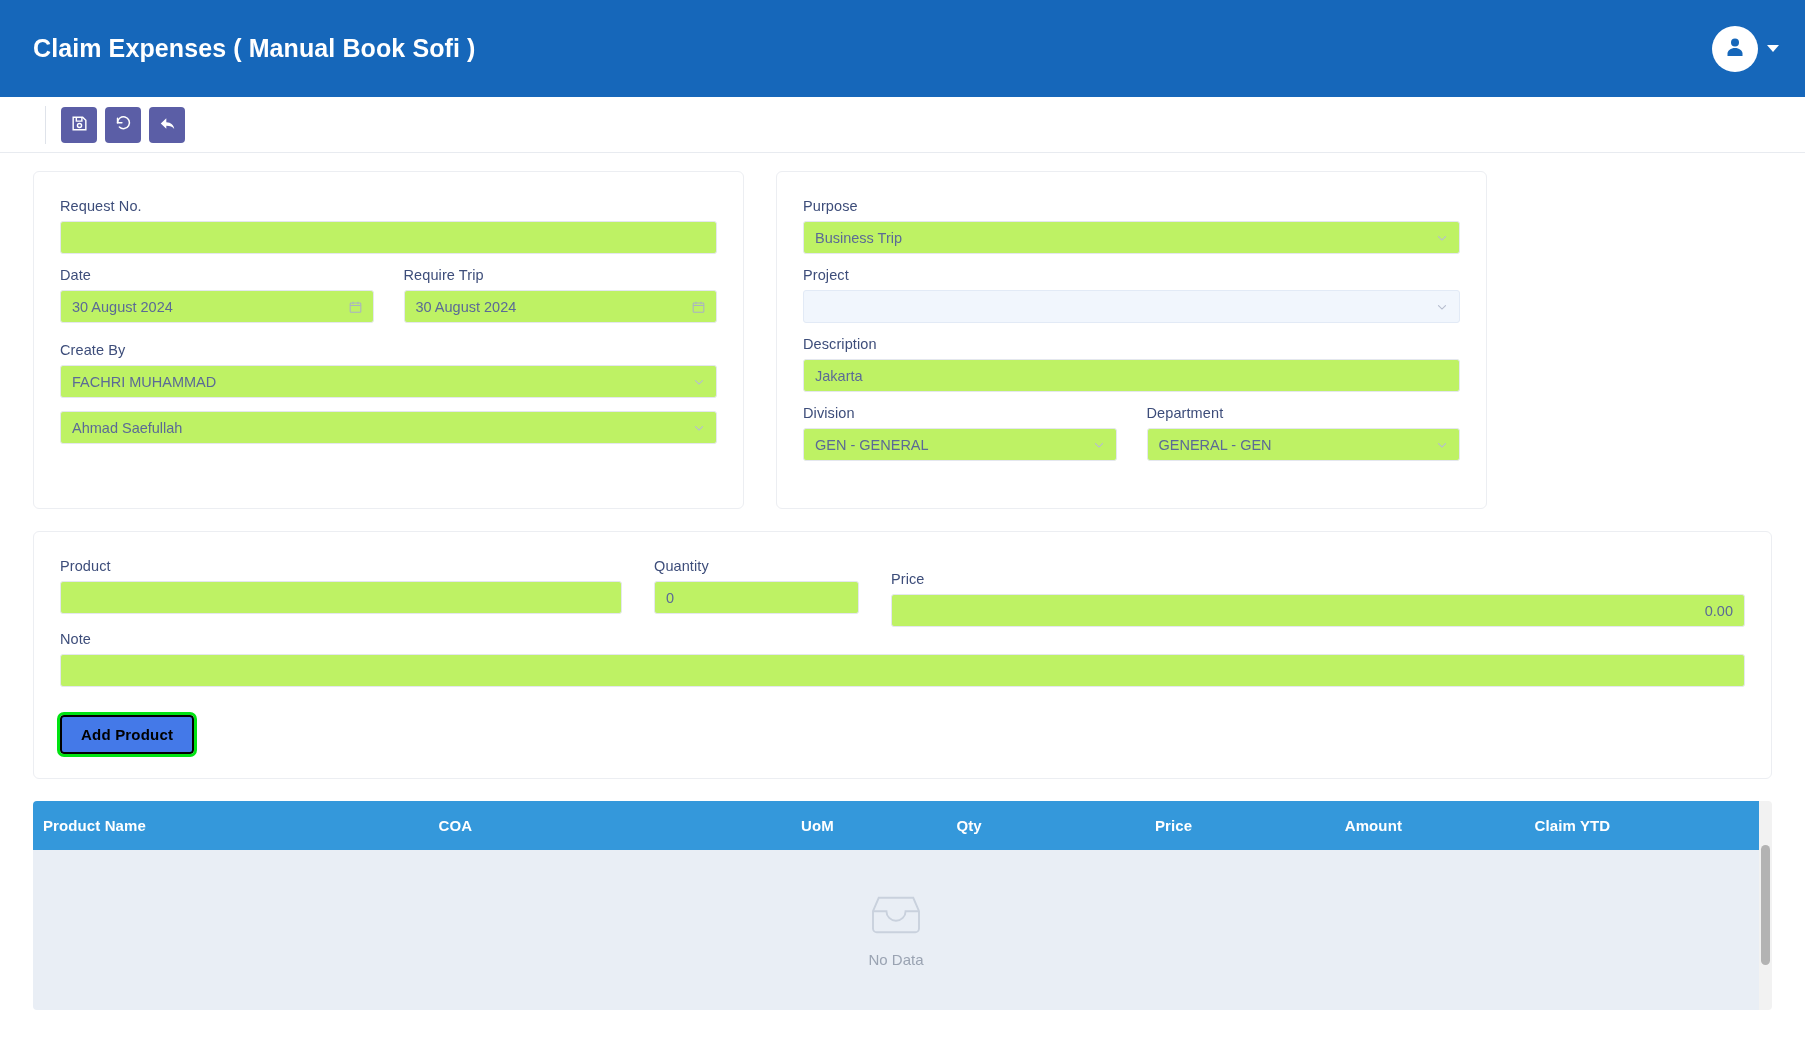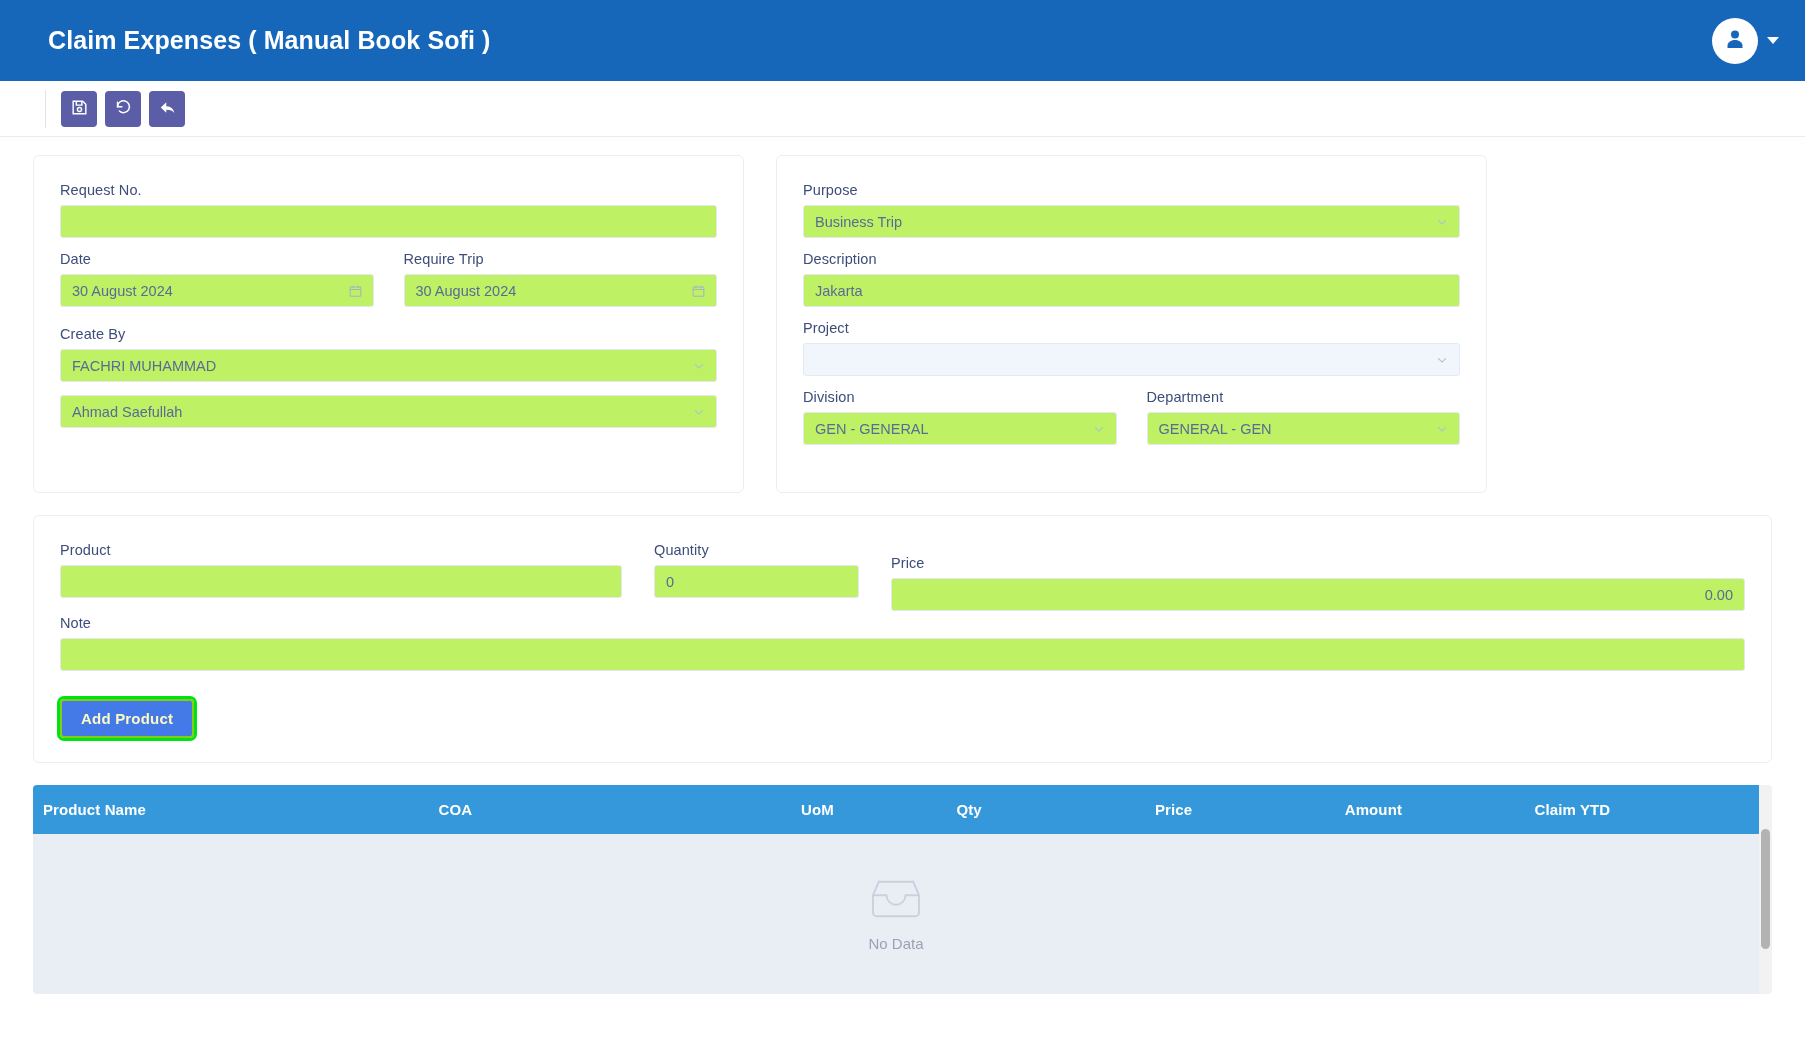--- a/index.html
+++ b/index.html
@@ -5,25 +5,25 @@
   * { box-sizing: border-box; margin: 0; padding: 0; }
   html, body {
     width: 1805px; height: 1047px;
     font-family: "Liberation Sans", sans-serif;
     background: #ffffff;
     overflow: hidden;
   }
 
   
   .app-header {
-    height: 81px;
+    height: 97px;
     background: #1667ba;
     display: flex;
     align-items: center;
-    padding: 0 28px 0 48px;
+    padding: 0 28px 0 33px;
     position: relative;
   }
   .app-title {
     color: #ffffff;
     font-size: 25px;
     font-weight: bold;
     letter-spacing: .1px;
   }
   .user-area {
     position: absolute;
@@ -137,23 +137,23 @@
     gap: 32px;
     align-items: flex-end;
   }
   .prod-row .f-product  { width: 562px; }
   .prod-row .f-quantity { width: 205px; }
   .prod-row .f-price    { flex: 1; }
 
   .add-btn {
     margin-top: 15px;
     background: #4479e8;
-    border: 2px solid #84cc16;
+    border: 2px solid #000000;
     outline: 3px solid #00e312;
-    color: #fef9c3;
+    color: #000000;
     font-family: "Liberation Sans", sans-serif;
     font-size: 15px;
     font-weight: bold;
     padding: 9px 19px;
     border-radius: 4px;
     cursor: pointer;
     letter-spacing: .2px;
   }
 
   
@@ -314,34 +314,34 @@
           <input class="input" value="Business Trip" style="">
           <span class="affix">
             <svg width="14" height="14" viewBox="0 0 24 24" fill="none" stroke="#b6bdcf" stroke-width="2" stroke-linecap="round">
                 <path d="M6 9.5l6 6 6-6"></path>
               </svg>
           </span>
         </div>
       </div>
 
       <div class="field">
-        <span class="label">Description</span>
-        <input class="input" value="Jakarta" style="">
-      </div>
-
-      <div class="field">
         <span class="label">Project</span>
         <div class="input-wrap">
           <input class="input disabled-blue" value="" style="">
           <span class="affix">
             <svg width="14" height="14" viewBox="0 0 24 24" fill="none" stroke="#b6bdcf" stroke-width="2" stroke-linecap="round">
                 <path d="M6 9.5l6 6 6-6"></path>
               </svg>
           </span>
         </div>
+      </div>
+
+      <div class="field">
+        <span class="label">Description</span>
+        <input class="input" value="Jakarta" style="">
       </div>
 
       <div class="two-col">
         <div class="field">
           <span class="label">Division</span>
           <div class="input-wrap">
             <input class="input" value="GEN - GENERAL" style="">
             <span class="affix">
               <svg width="14" height="14" viewBox="0 0 24 24" fill="none" stroke="#b6bdcf" stroke-width="2" stroke-linecap="round">
                   <path d="M6 9.5l6 6 6-6"></path>

